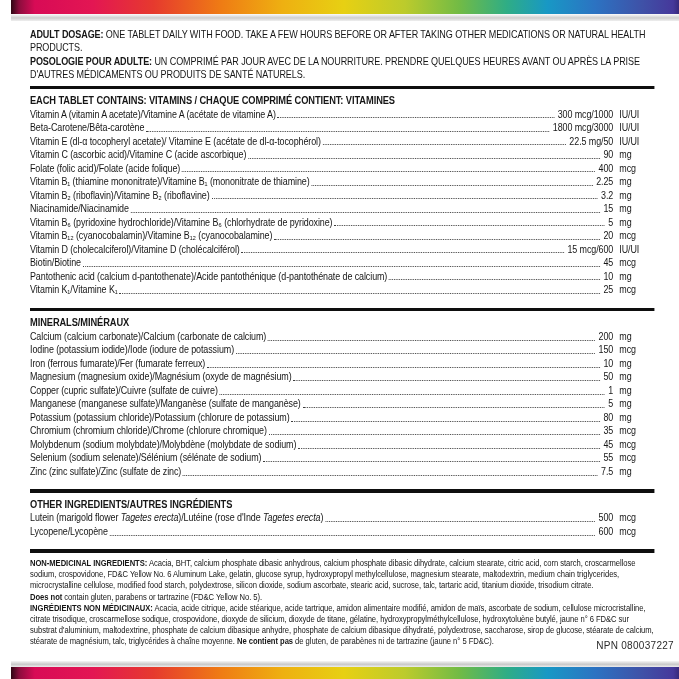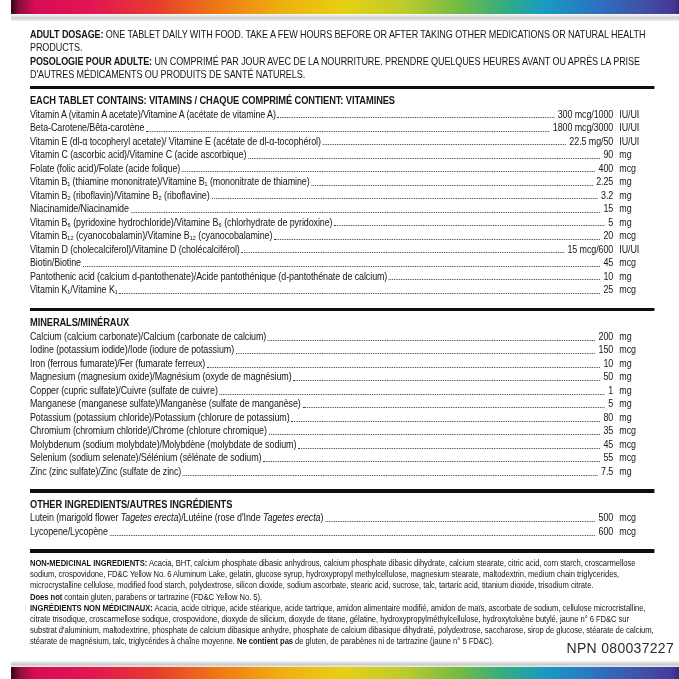--- a/index.html
+++ b/index.html
@@ -17,21 +17,21 @@
   .i{font-style:italic;}
   .divider{height:3.6px;background:#0e0e0e;margin:4px 0 5px;}
   .section{padding-bottom:7px;}
   .section-title{font-weight:700;font-size:10.6px;line-height:13.5px;letter-spacing:-0.1px;}
   .row{display:flex;align-items:flex-end;font-size:10.2px;line-height:13.5px;letter-spacing:-0.1px;}
   .row-label{white-space:nowrap;}
   .leader{flex:1 1 auto;border-bottom:1.6px dotted #3e3e3e;margin:0 2px 2.8px 2px;min-width:6px;}
   .row-value{flex:none;white-space:nowrap;text-align:right;padding-left:2px;}
   .row-unit{flex:none;width:40px;padding-left:7px;white-space:nowrap;}
   .fine{font-size:8.7px;line-height:11.2px;letter-spacing:-0.05px;}
-  .npn{position:absolute;top:640px;right:16px;font-size:14px;letter-spacing:0.3px;color:#2b2b2b;}
+  .npn{position:absolute;top:640px;right:16px;font-size:10px;letter-spacing:0.3px;color:#2b2b2b;}
 </style>
 </head>
 <body>
 
 <div class="page">
   <div class="bar rainbow top-rainbow" style="background: linear-gradient(90deg, rgb(46, 7, 19) 0%, rgb(140, 13, 61) 1.2%, rgb(216, 11, 86) 3.5%, rgb(227, 22, 83) 12%, rgb(230, 58, 46) 21%, rgb(239, 124, 20) 31%, rgb(238, 176, 17) 40%, rgb(231, 208, 19) 49%, rgb(188, 203, 44) 58%, rgb(114, 187, 69) 66%, rgb(47, 173, 133) 73%, rgb(24, 152, 197) 79%, rgb(44, 115, 194) 86%, rgb(63, 81, 167) 93%, rgb(70, 56, 155) 97.5%, rgb(30, 15, 63) 100%);"></div>
   <div class="bar top-silver"></div>
 
   <div class="content">
     <p class="dosage"><span class="b">ADULT DOSAGE:</span><span> ONE TABLET DAILY WITH FOOD. TAKE A FEW HOURS BEFORE OR AFTER TAKING OTHER MEDICATIONS OR NATURAL HEALTH PRODUCTS.</span></p>

